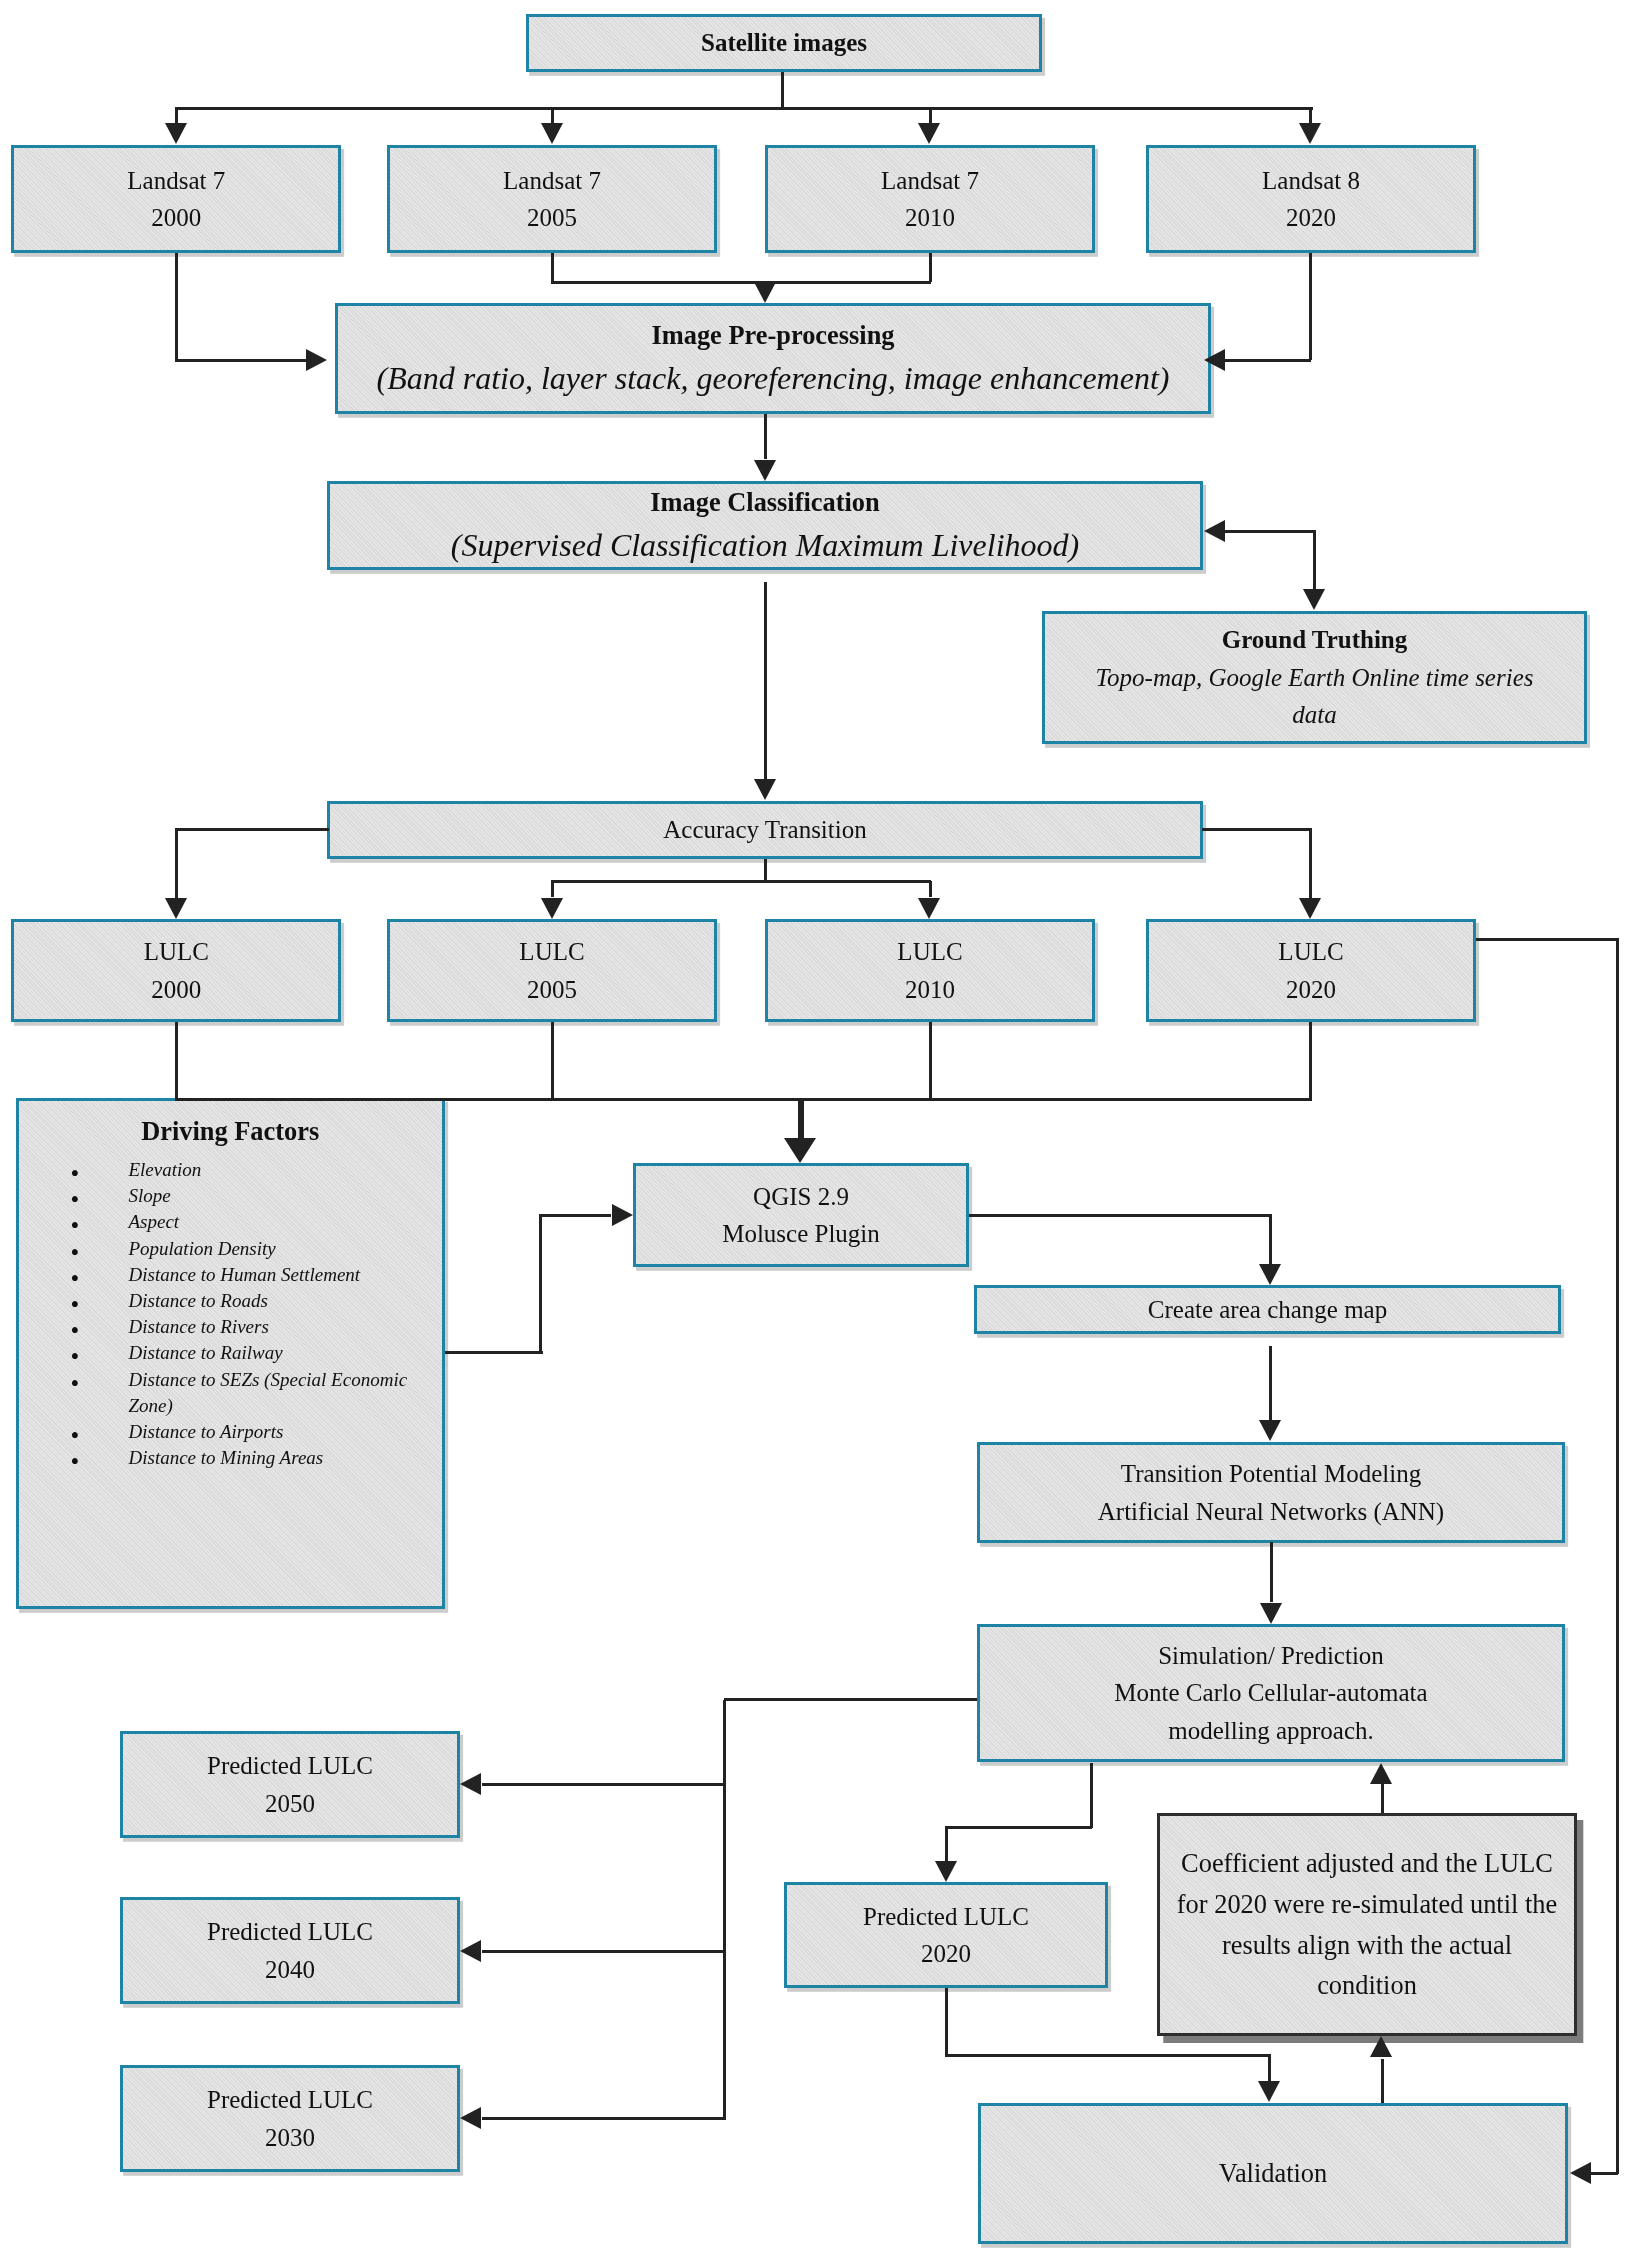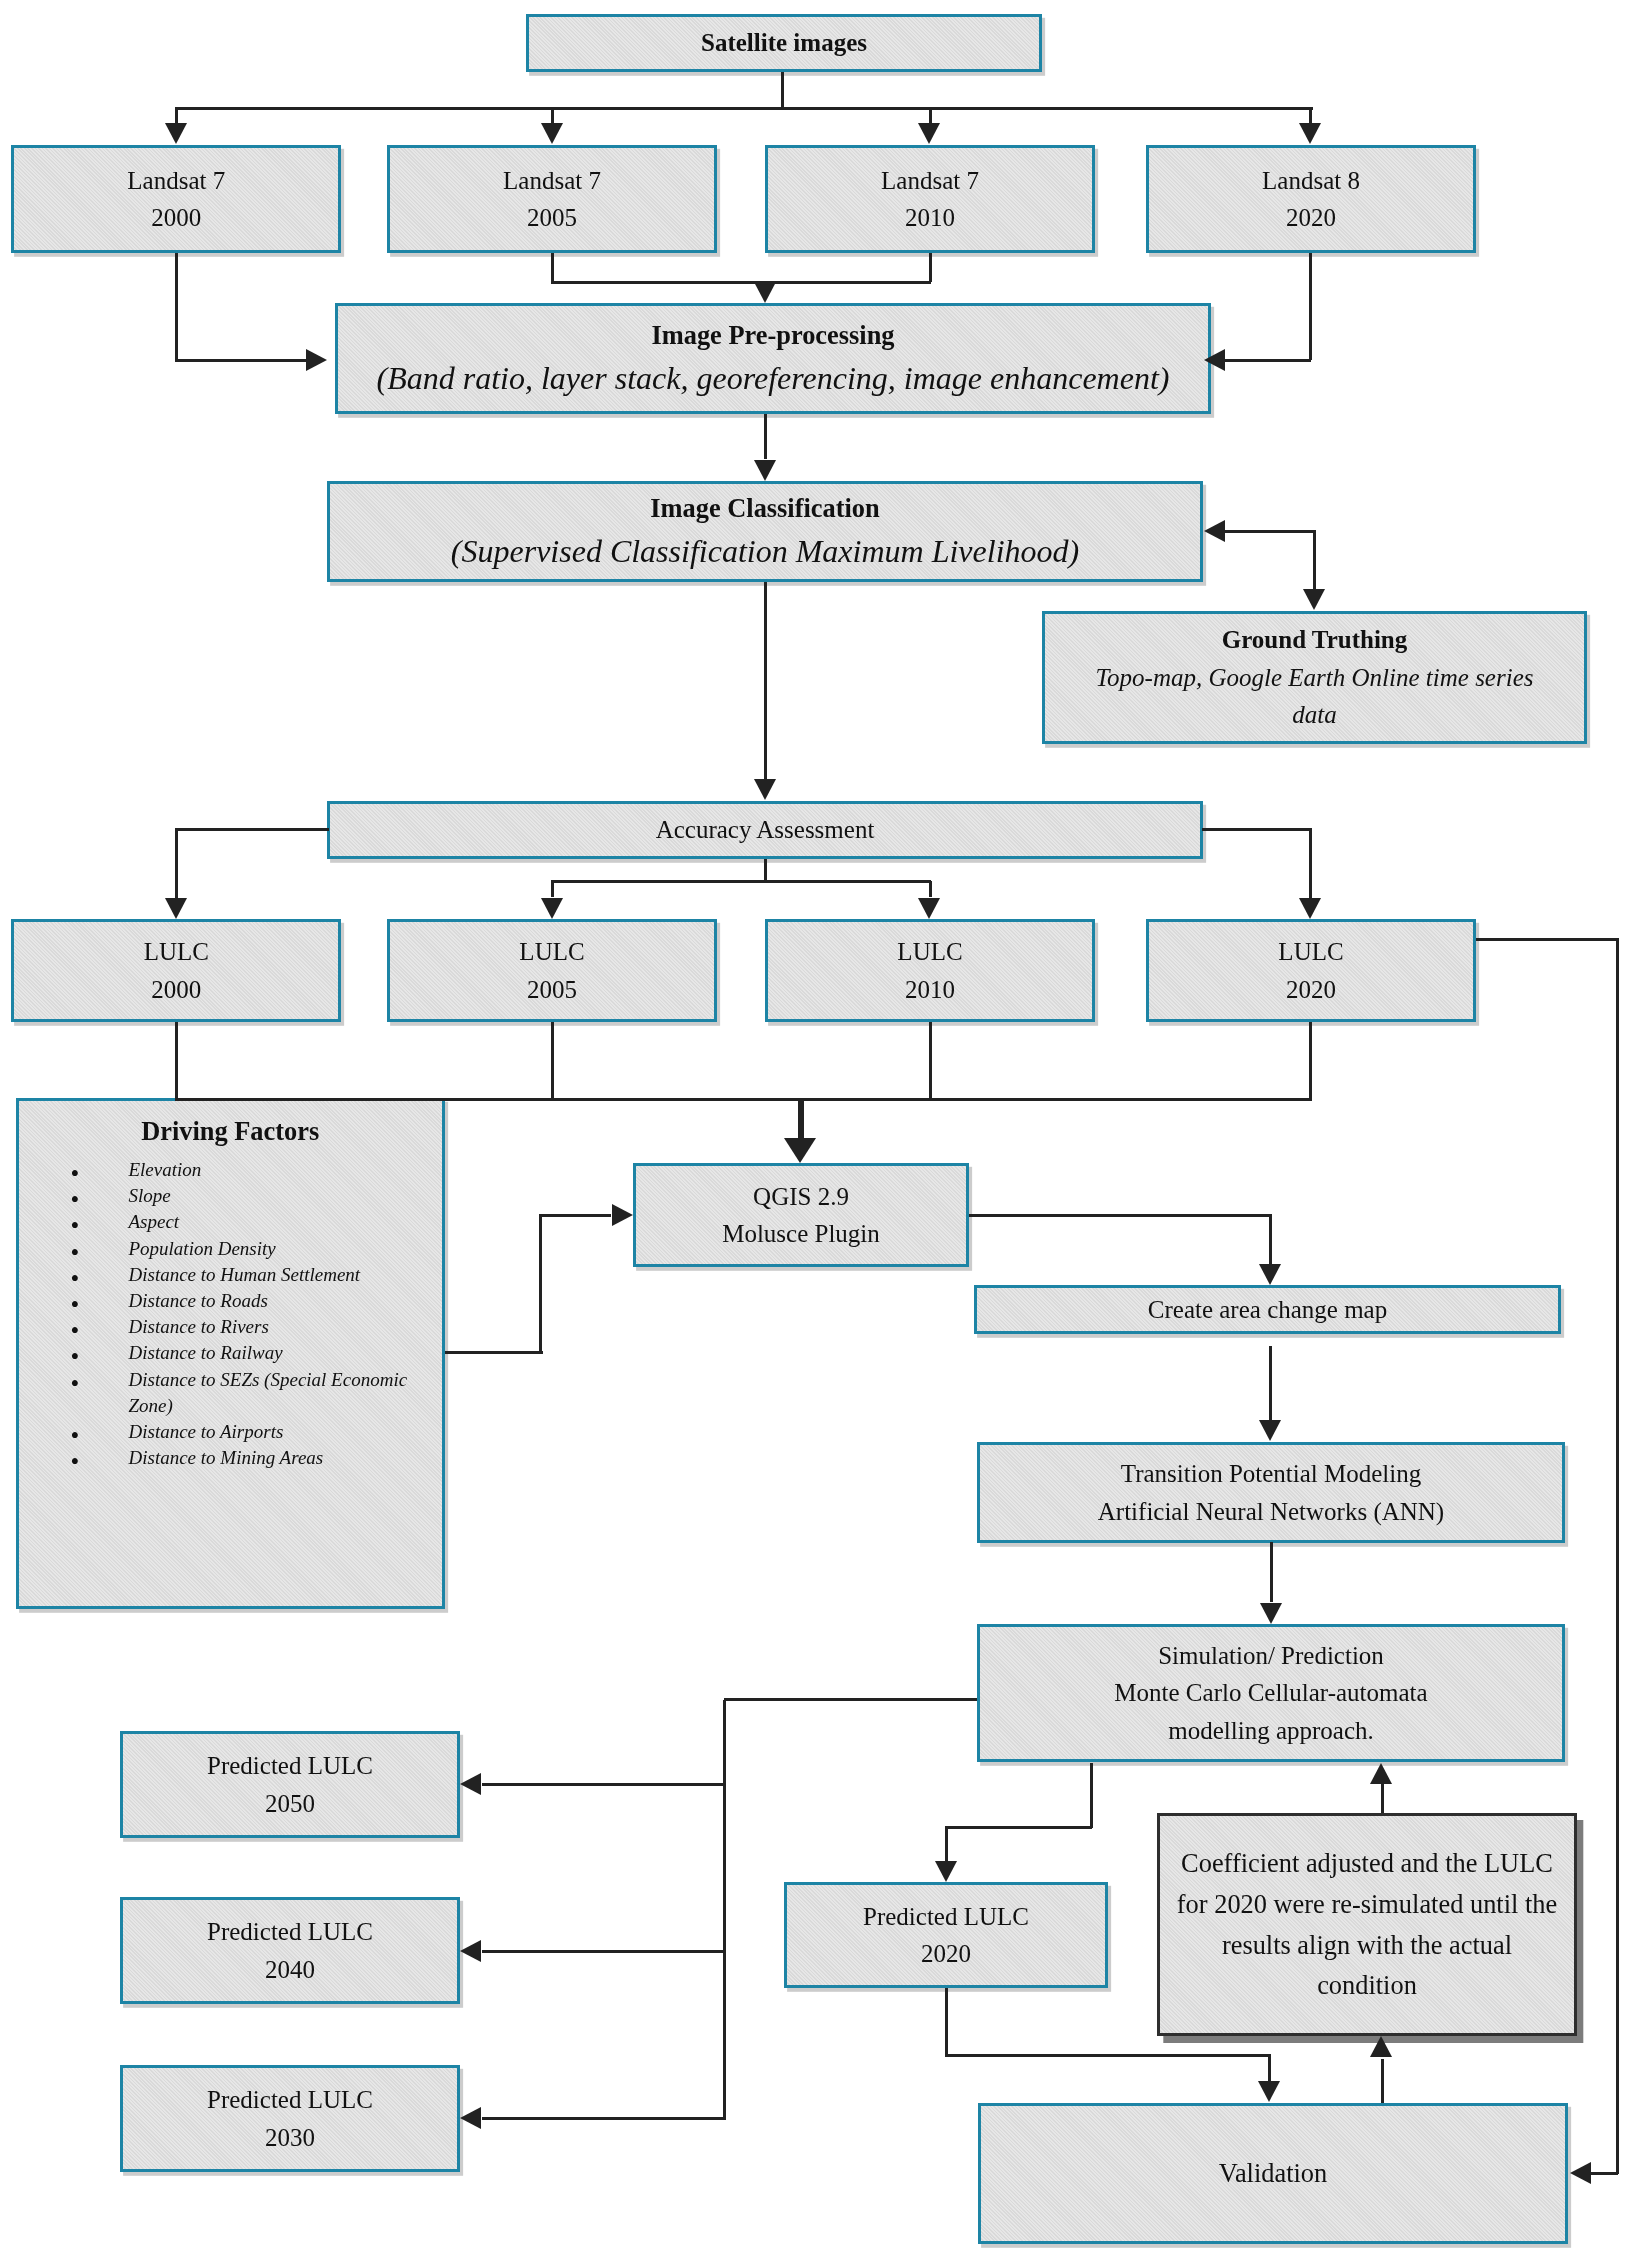--- a/index.html
+++ b/index.html
@@ -63,32 +63,32 @@
   <div class="node fs40" style="left:1146px; top:145px; width:330px; height:108px;">
     <span>Landsat 8</span>
     <span>2020</span>
   </div>
 
   <div class="node" style="left:327px; top:303px; width:876px; height:111px;margin-left:8px;">
     <span class="t fs42">Image Pre-processing</span>
     <span class="i fs38">(Band ratio, layer stack, georeferencing, image enhancement)</span>
   </div>
 
-  <div class="node" style="left:327px; top:481px; width:876px; height:101px;">
+  <div class="node" style="left:327px; top:481px; width:876px; height:89px;">
     <span class="t fs42">Image Classification</span>
     <span class="i fs38">(Supervised Classification Maximum Livelihood)</span>
   </div>
 
   <div class="node" style="left:1042px; top:611px; width:545px; height:133px;">
     <span class="t fs40">Ground Truthing</span>
     <span class="i fs40" style="max-width:441px;">Topo-map, Google Earth Online time series data</span>
   </div>
 
   <div class="node fs40" style="left:327px; top:801px; width:876px; height:58px;">
-    <span>Accuracy Assessment</span>
+    <span>Accuracy Transition</span>
   </div>
 
   <div class="node fs40" style="left:11.3px; top:919px; width:330px; height:103px;">
     <span>LULC</span>
     <span>2000</span>
   </div>
 
   <div class="node fs40" style="left:387px; top:919px; width:330px; height:103px;">
     <span>LULC</span>
     <span>2005</span>

